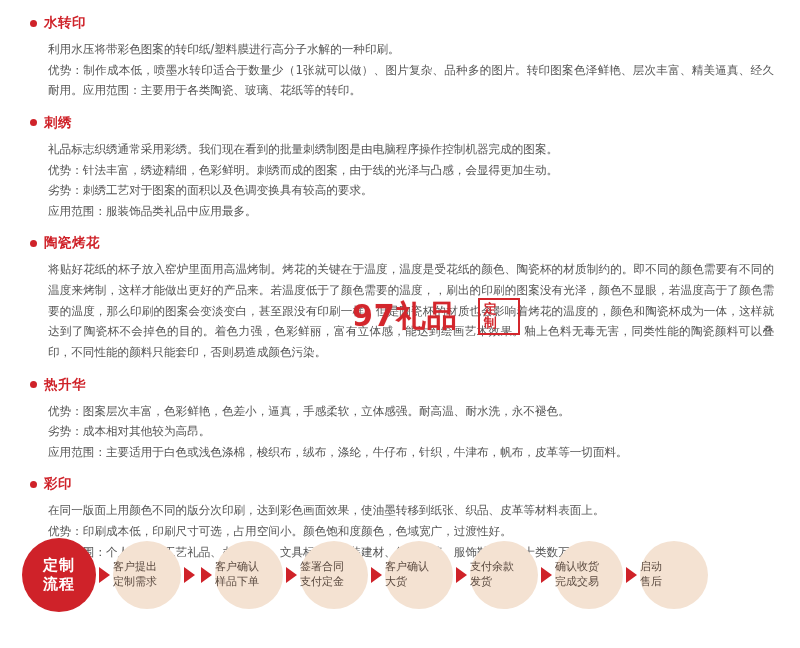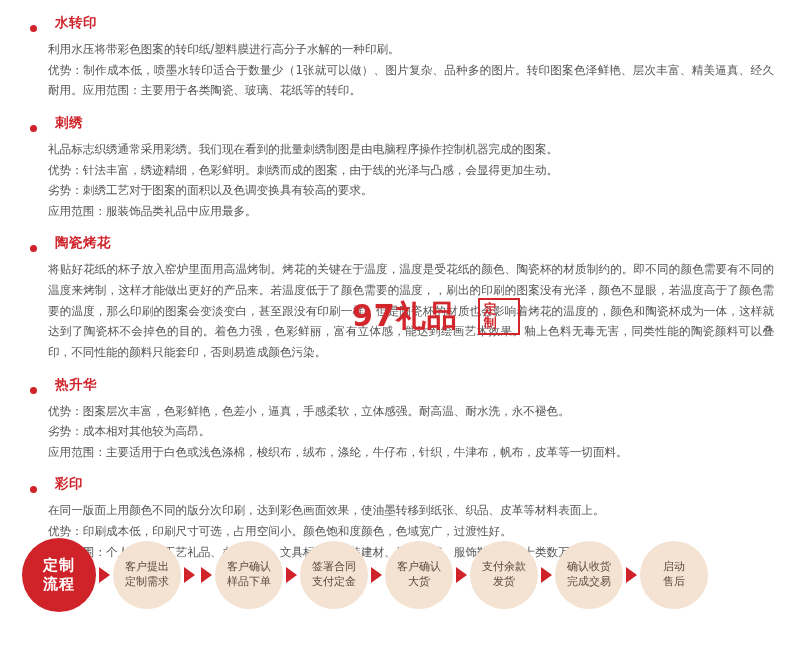--- a/index.html
+++ b/index.html
@@ -20,22 +20,22 @@
     width: 800px;
     height: 648px;
     position: relative;
     padding: 14px 26px 0 26px;
   }
   .section {
     margin-bottom: 13px;
   }
   .sec-head {
     display: flex;
-    align-items: flex-end;
-    gap: 18px;
+    align-items: center;
+    gap: 7px;
     margin-bottom: 7px;
   }
   .bullet {
     width: 7px;
     height: 7px;
     border-radius: 50%;
     background: #cf2229;
     flex: 0 0 auto;
     margin-left: 4px;
   }
@@ -118,21 +118,21 @@
     margin: 0 3px;
   }
   .step {
     width: 68px;
     height: 68px;
     border-radius: 50%;
     background: #f4e2d2;
     color: #5a4a40;
     display: flex;
     flex-direction: column;
-    align-items: center;
+    align-items: flex-start;
     justify-content: center;
     font-size: 11px;
     line-height: 1.35;
     text-align: center;
     flex: 0 0 auto;
   }
   .step span { display: block; }
 </style>
 </head>
 <body>

